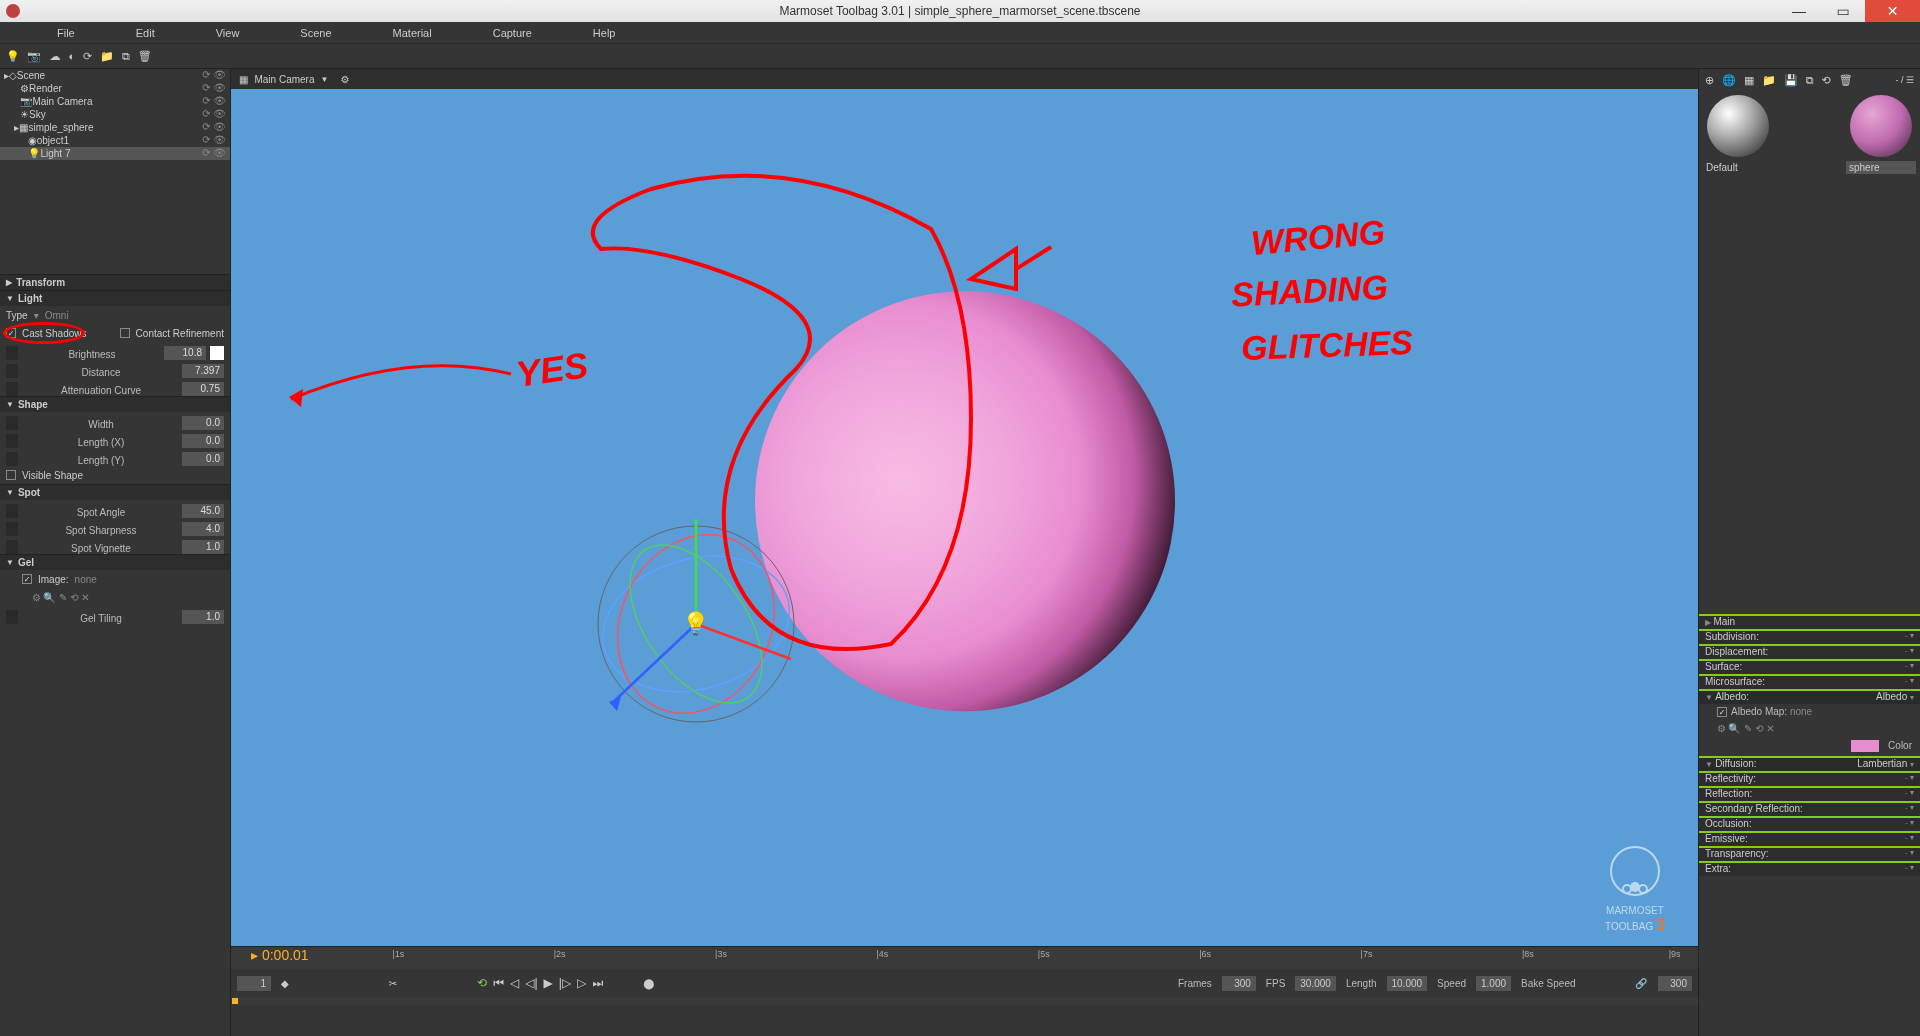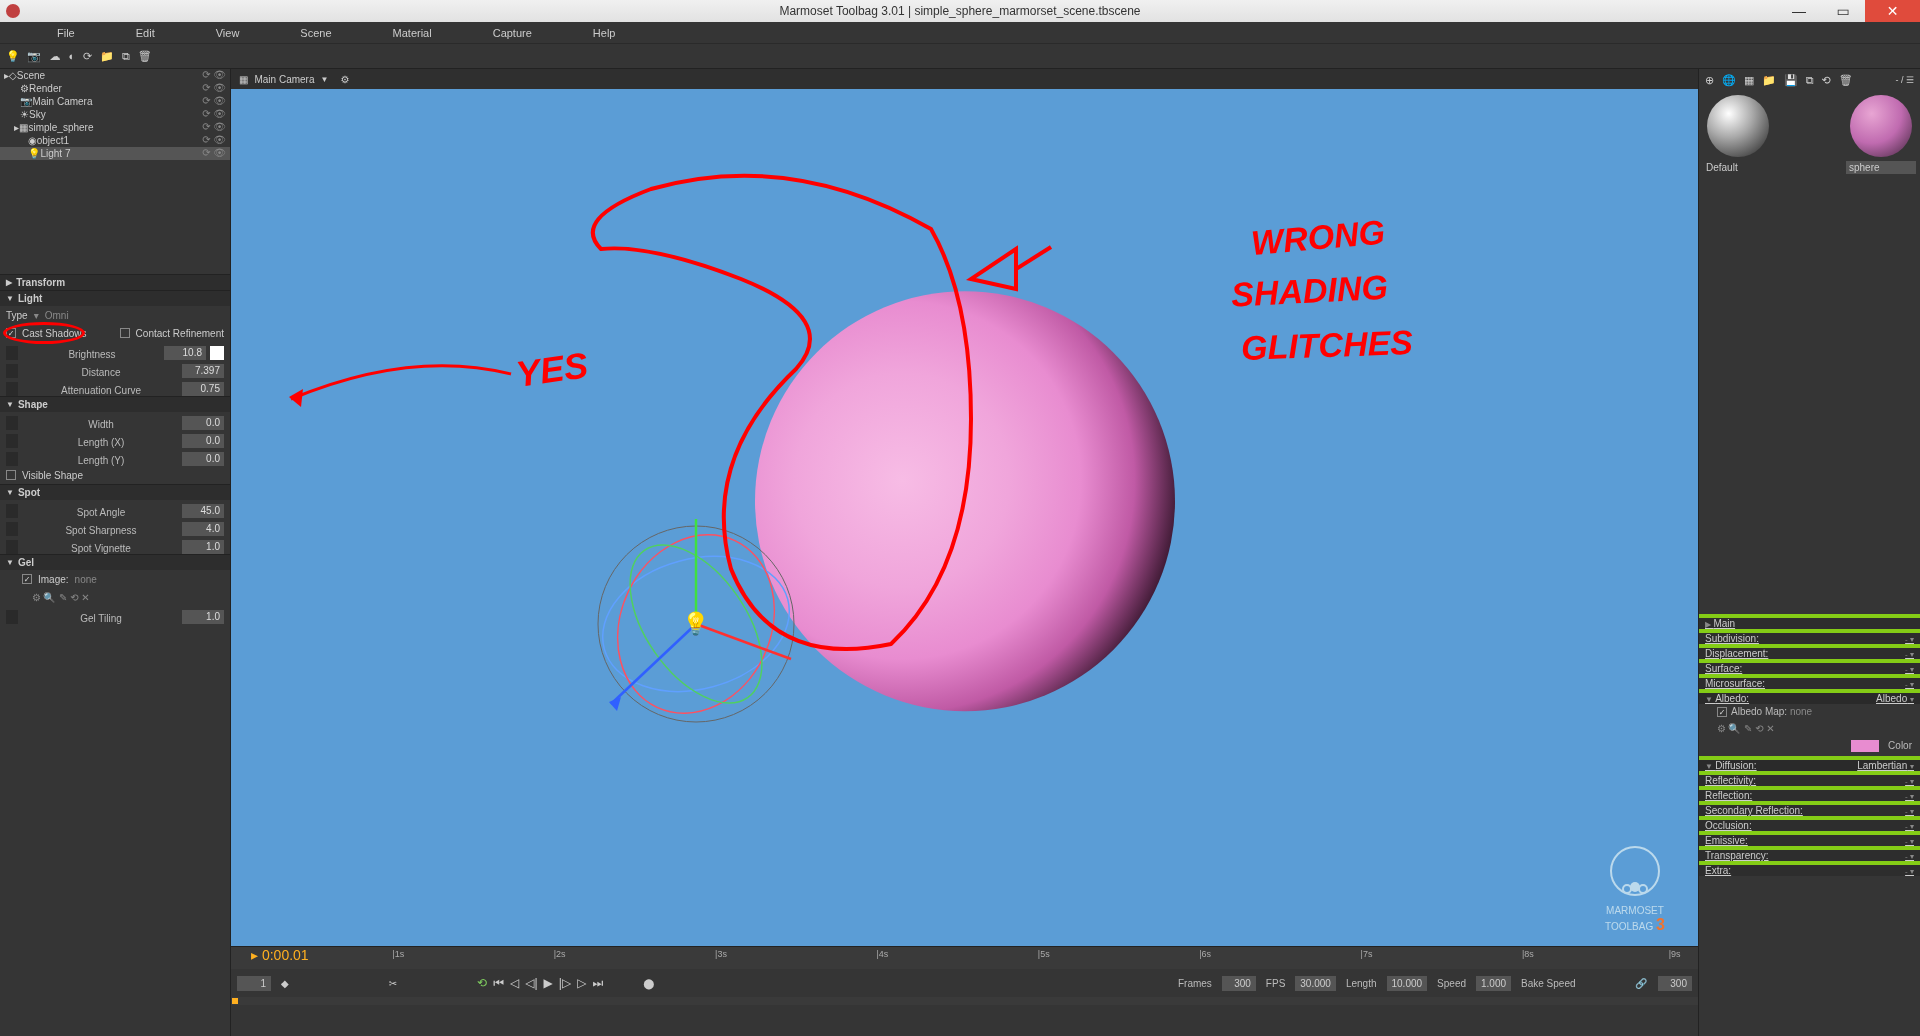--- a/index.html
+++ b/index.html
@@ -54,21 +54,21 @@
 .mat-toolbar { height:22px; background:#353535; display:flex; align-items:center; justify-content:space-between; padding:0 6px; }
 .mat-toolbar .left-icons, .mat-toolbar .right-icons { display:flex; gap:8px; }
 .mat-thumbs { height:100px; display:flex; gap:4px; padding:4px;justify-content:space-between; }
 .mat-thumb { width:70px; display:flex; flex-direction:column; align-items:center; }
 .mat-ball { width:62px; height:62px; border-radius:50%; margin-bottom:4px; }
 .mat-ball.default { background: radial-gradient(circle at 35% 30%, #fff, #aaa 40%, #333 90%); }
 .mat-ball.sphere-m { background: radial-gradient(circle at 35% 30%, #e8a5d3, #c06bb0 50%, #4a2a45 95%); }
 .mat-name { font-size:10px; color:#ccc; width:100%; text-align:left; padding:1px 3px; }
 .mat-name.selected { background:#555; }
 .mat-props { flex:1; }
-.mat-row { height:15px; background:#2d2d2d; border-top:4px solid #84cc16; display:flex; align-items:flex-end; justify-content:space-between; padding:0 6px; font-size:10px; color:#ccc;text-decoration:underline; }
+.mat-row { height:15px; background:#2d2d2d; border-top:2px solid #84cc16; display:flex; align-items:flex-start; justify-content:space-between; padding:0 6px; font-size:10px; color:#ccc; }
 .mat-row .arr { color:#888; font-size:8px; }
 .mat-row.open { background:#2a2a2a; }
 .mat-sub { padding:2px 10px 4px 18px; font-size:10px; color:#bbb; }
 .color-swatch { width:28px; height:12px; background:#e88cd0; display:inline-block; vertical-align:middle; }
 .swatch-white { width:14px; height:14px; background:#fff; }
 svg { overflow:visible; }
 .red-circle-cast { position:absolute; left:3px; top:-2px; width:82px; height:22px; border:3px solid #ff0000; border-radius:50%; pointer-events:none; }
 .cast-shadows-wrap { position:relative; }
 </style>
 </head>

